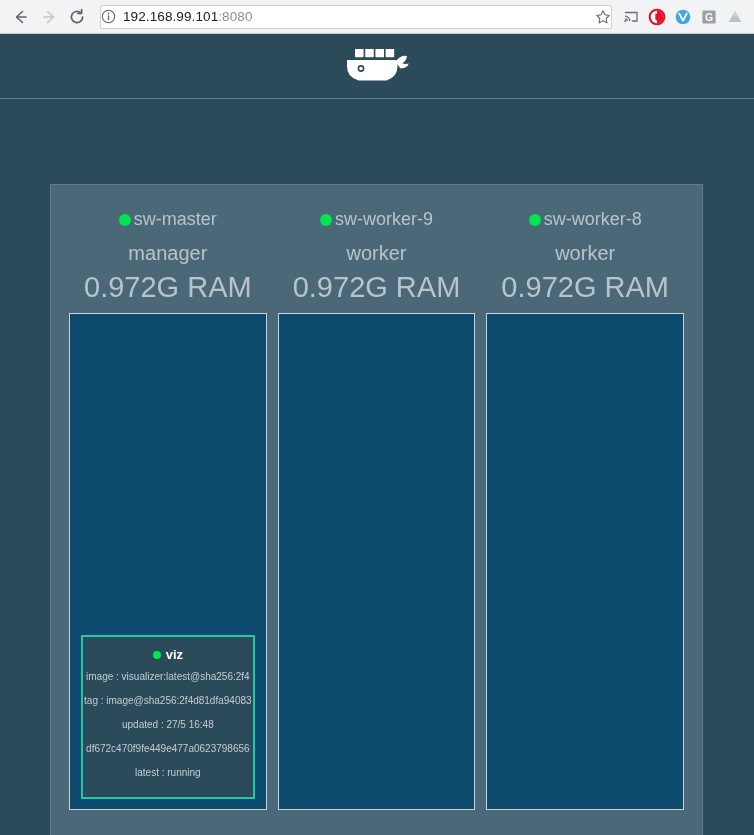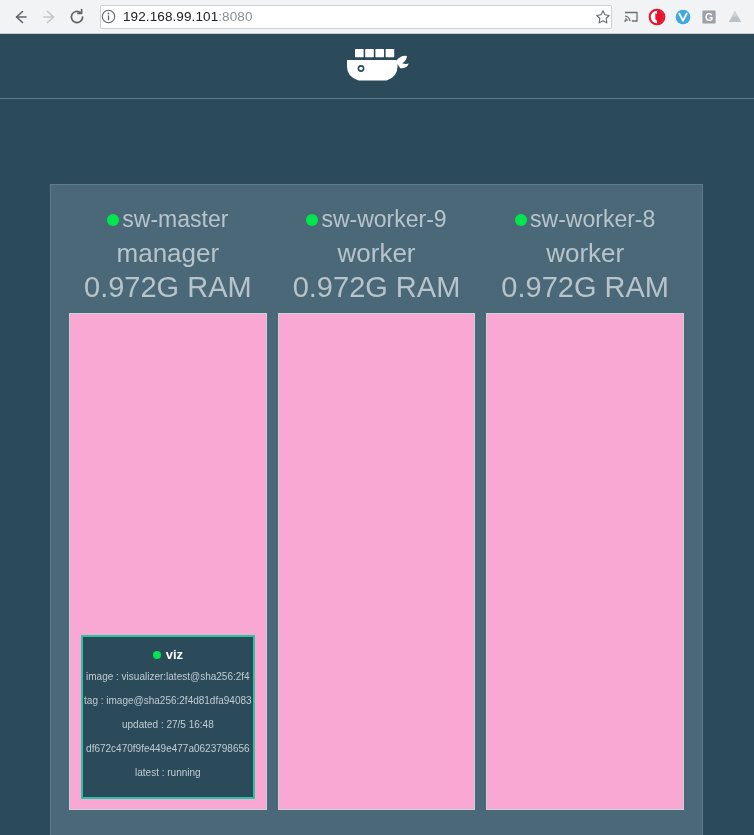--- a/index.html
+++ b/index.html
@@ -121,49 +121,49 @@
   .node {
     flex: 1 1 0;
     min-width: 0;
   }
   .node-head {
     text-align: center;
     color: #b8c4cb;
     padding-bottom: 9px;
   }
   .node-name {
-    font-size: 23px;
+    font-size: 18px;
     line-height: 33px;
     white-space: nowrap;
     display: flex;
     align-items: center;
     justify-content: center;
   }
   .dot {
     width: 12px;
     height: 12px;
     border-radius: 50%;
     background: #00e64d;
     display: inline-block;
     flex: 0 0 auto;
     margin-right: 3px;
   }
   .node-role {
-    font-size: 26px;
+    font-size: 20px;
     line-height: 34px;
   }
   .node-ram {
     font-size: 29px;
     line-height: 34px;
   }
 
   .node-box {
     position: relative;
     height: 497px;
-    background: #f9a8d4;
+    background: #0c4a6e;
     border: 1px solid #c9d2d7;
     box-sizing: border-box;
     overflow: hidden;
   }
 
   .container-card {
     position: absolute;
     left: 11px;
     right: 11px;
     bottom: 10px;

